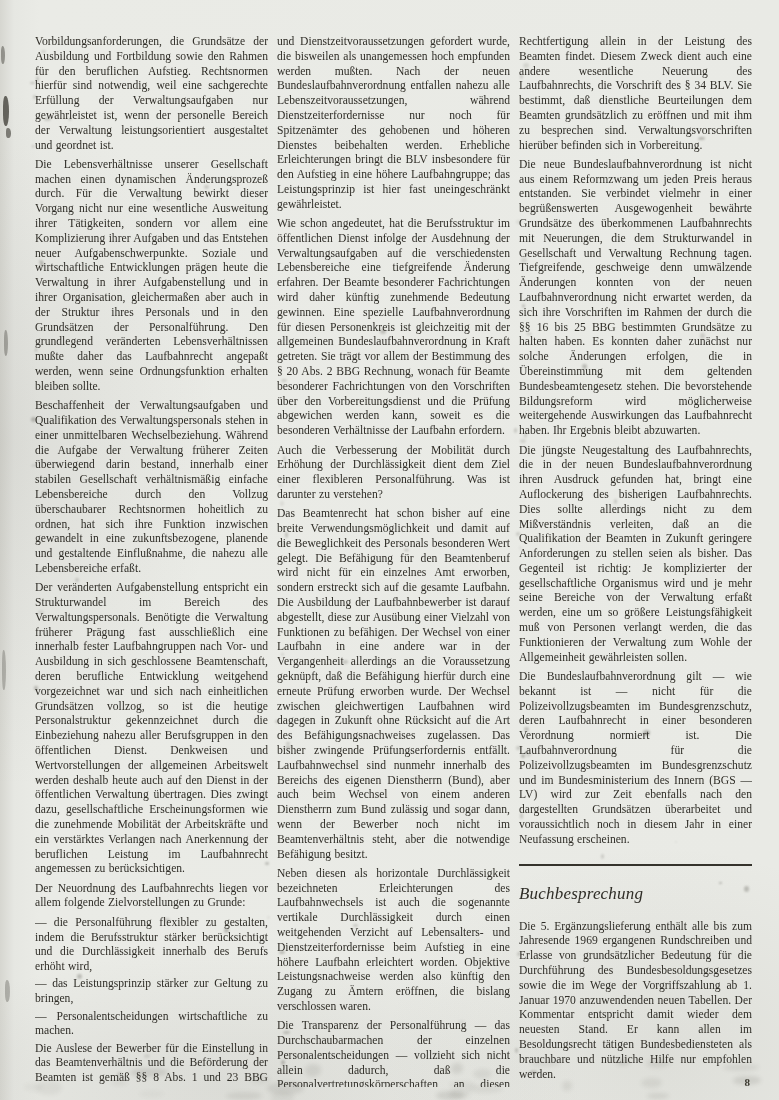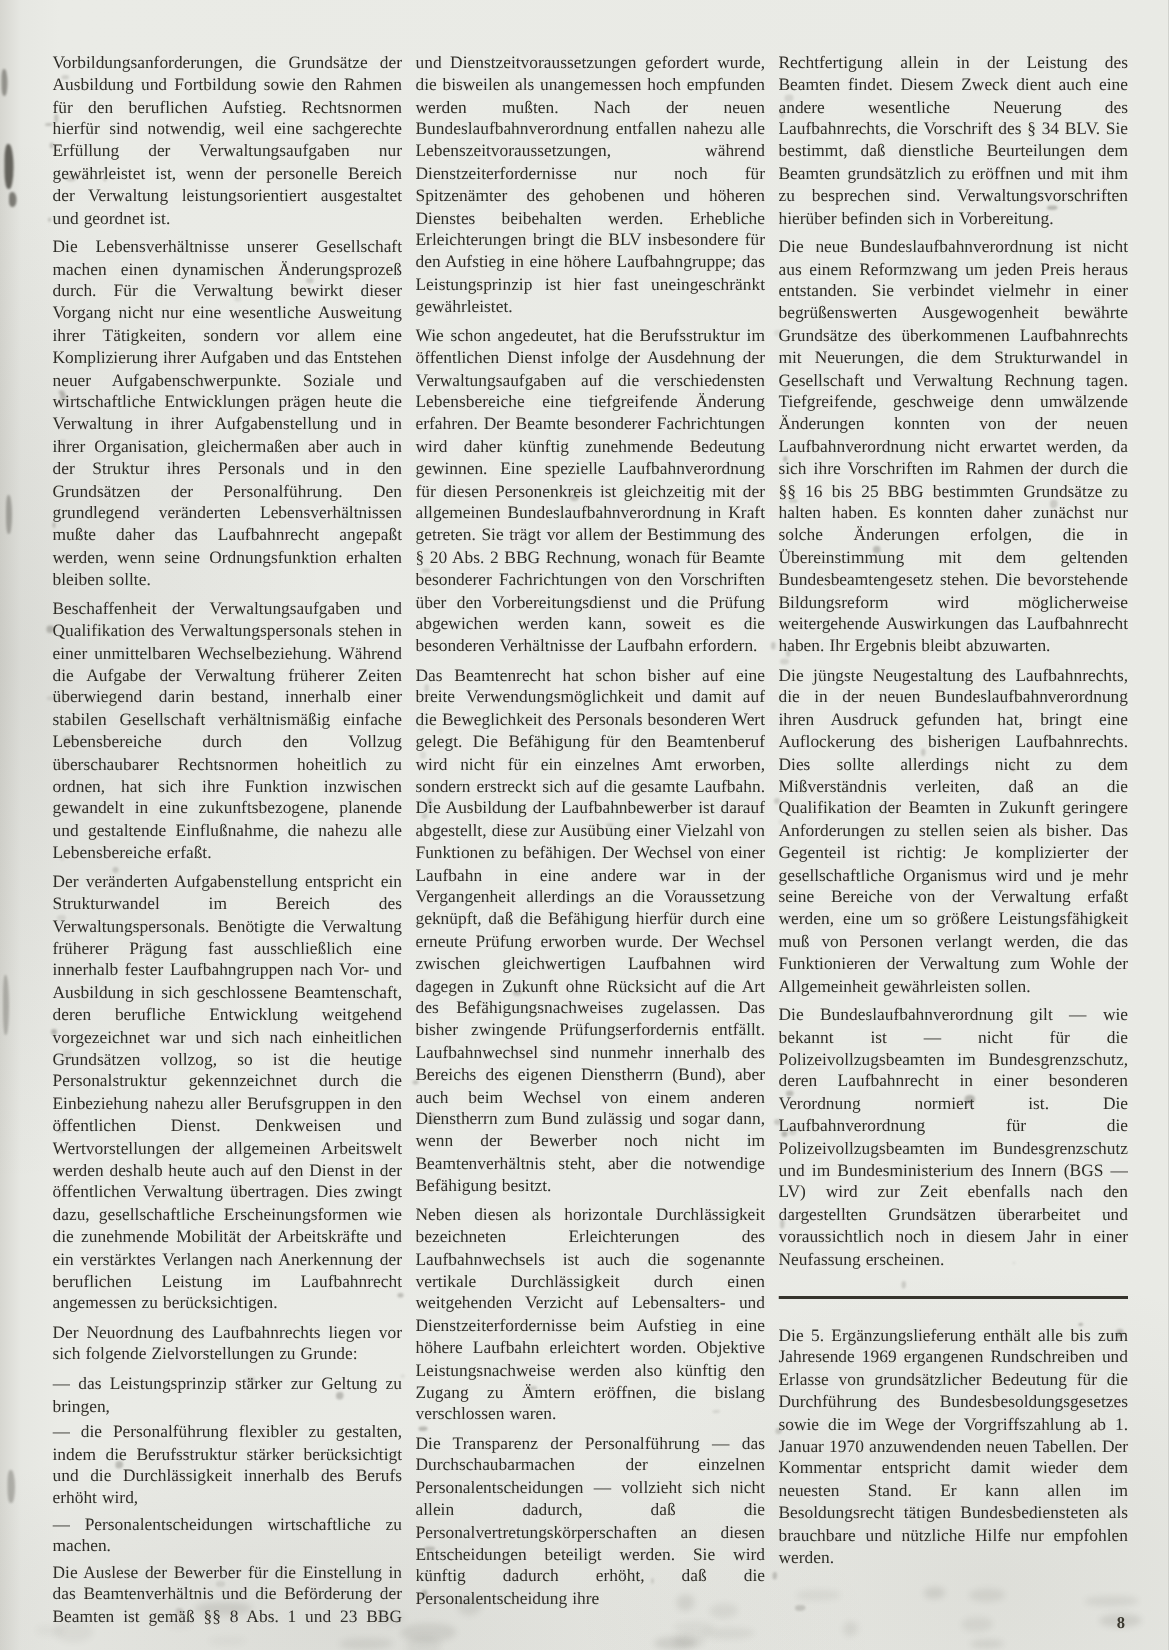--- a/index.html
+++ b/index.html
@@ -185,38 +185,40 @@
       <div class="smudge" style="left: 645.938px; top: 1058.8px; width: 24.0352px; height: 9.22739px; opacity: 0.09; filter: blur(2px);"></div>
       <div class="smudge" style="left: 732.569px; top: 1076.03px; width: 28.2519px; height: 9.24385px; opacity: 0.12; filter: blur(2px);"></div>
     </div>
 
   <div class="columns">
     <div class="col">
         <p class="body">Vorbildungsanforderungen, die Grundsätze der Ausbildung und Fortbildung sowie den Rahmen für den beruflichen Aufstieg. Rechtsnormen hierfür sind notwendig, weil eine sachgerechte Erfüllung der Verwaltungsaufgaben nur gewährleistet ist, wenn der personelle Bereich der Verwaltung leistungsorientiert ausgestaltet und geordnet ist.</p>
         <p class="body">Die Lebensverhältnisse unserer Gesellschaft machen einen dynamischen Änderungsprozeß durch. Für die Verwaltung bewirkt dieser Vorgang nicht nur eine wesentliche Ausweitung ihrer Tätigkeiten, sondern vor allem eine Komplizierung ihrer Aufgaben und das Entstehen neuer Aufgabenschwerpunkte. Soziale und wirtschaftliche Entwicklungen prägen heute die Verwaltung in ihrer Aufgabenstellung und in ihrer Organisation, gleichermaßen aber auch in der Struktur ihres Personals und in den Grundsätzen der Personalführung. Den grundlegend veränderten Lebensverhältnissen mußte daher das Laufbahnrecht angepaßt werden, wenn seine Ordnungsfunktion erhalten bleiben sollte.</p>
         <p class="body">Beschaffenheit der Verwaltungsaufgaben und Qualifikation des Verwaltungspersonals stehen in einer unmittelbaren Wechselbeziehung. Während die Aufgabe der Verwaltung früherer Zeiten überwiegend darin bestand, innerhalb einer stabilen Gesellschaft verhältnismäßig einfache Lebensbereiche durch den Vollzug überschaubarer Rechtsnormen hoheitlich zu ordnen, hat sich ihre Funktion inzwischen gewandelt in eine zukunftsbezogene, planende und gestaltende Einflußnahme, die nahezu alle Lebensbereiche erfaßt.</p>
         <p class="body">Der veränderten Aufgabenstellung entspricht ein Strukturwandel im Bereich des Verwaltungspersonals. Benötigte die Verwaltung früherer Prägung fast ausschließlich eine innerhalb fester Laufbahngruppen nach Vor- und Ausbildung in sich geschlossene Beamtenschaft, deren berufliche Entwicklung weitgehend vorgezeichnet war und sich nach einheitlichen Grundsätzen vollzog, so ist die heutige Personalstruktur gekennzeichnet durch die Einbeziehung nahezu aller Berufsgruppen in den öffentlichen Dienst. Denkweisen und Wertvorstellungen der allgemeinen Arbeitswelt werden deshalb heute auch auf den Dienst in der öffentlichen Verwaltung übertragen. Dies zwingt dazu, gesellschaftliche Erscheinungsformen wie die zunehmende Mobilität der Arbeitskräfte und ein verstärktes Verlangen nach Anerkennung der beruflichen Leistung im Laufbahnrecht angemessen zu berücksichtigen.</p>
-        <p class="body">Der Neuordnung des Laufbahnrechts liegen vor sich folgende Zielvorstellungen zu Grunde:</p>
+        <p class="body">Der Neuordnung des Laufbahnrechts liegen vor allem folgende Zielvorstellungen zu Grunde:</p>
+        <p class="list">— die Personalführung flexibler zu gestalten, indem die Berufsstruktur stärker berücksichtigt und die Durchlässigkeit innerhalb des Berufs erhöht wird,</p>
         <p class="list">— das Leistungsprinzip stärker zur Geltung zu bringen,</p>
-        <p class="list">— die Personalführung flexibler zu gestalten, indem die Berufsstruktur stärker berücksichtigt und die Durchlässigkeit innerhalb des Berufs erhöht wird,</p>
         <p class="list">— Personalentscheidungen wirtschaftliche zu machen.</p>
         <p class="body">Die Auslese der Bewerber für die Einstellung in das Beamtenverhältnis und die Beförderung der Beamten ist gemäß §§ 8 Abs. 1 und 23 BBG nach dem Leistungsprinzip vorzunehmen (§ 1 BLV). Schon dem bisherigen Laufbahnrecht war der Leistungsgrundsatz nicht fremd. Gleichwohl war im Einzelfall die Berücksichtigung außergewöhnlicher Leistungen oft behindert, weil für Beförderung und Aufstieg die Erfüllung von Lebensalters-</p>
       </div>
     <div class="col">
         <p class="body">und Dienstzeitvoraussetzungen gefordert wurde, die bisweilen als unangemessen hoch empfunden werden mußten. Nach der neuen Bundeslaufbahnverordnung entfallen nahezu alle Lebenszeitvoraussetzungen, während Dienstzeiterfordernisse nur noch für Spitzenämter des gehobenen und höheren Dienstes beibehalten werden. Erhebliche Erleichterungen bringt die BLV insbesondere für den Aufstieg in eine höhere Laufbahngruppe; das Leistungsprinzip ist hier fast uneingeschränkt gewährleistet.</p>
         <p class="body">Wie schon angedeutet, hat die Berufsstruktur im öffentlichen Dienst infolge der Ausdehnung der Verwaltungsaufgaben auf die verschiedensten Lebensbereiche eine tiefgreifende Änderung erfahren. Der Beamte besonderer Fachrichtungen wird daher künftig zunehmende Bedeutung gewinnen. Eine spezielle Laufbahnverordnung für diesen Personenkreis ist gleichzeitig mit der allgemeinen Bundeslaufbahnverordnung in Kraft getreten. Sie trägt vor allem der Bestimmung des § 20 Abs. 2 BBG Rechnung, wonach für Beamte besonderer Fachrichtungen von den Vorschriften über den Vorbereitungsdienst und die Prüfung abgewichen werden kann, soweit es die besonderen Verhältnisse der Laufbahn erfordern.</p>
+        <p class="body">Auch die Verbesserung der Mobilität durch Erhöhung der Durchlässigkeit dient dem Ziel einer flexibleren Personalführung. Was ist darunter zu verstehen?</p>
         <p class="body">Das Beamtenrecht hat schon bisher auf eine breite Verwendungsmöglichkeit und damit auf die Beweglichkeit des Personals besonderen Wert gelegt. Die Befähigung für den Beamtenberuf wird nicht für ein einzelnes Amt erworben, sondern erstreckt sich auf die gesamte Laufbahn. Die Ausbildung der Laufbahnbewerber ist darauf abgestellt, diese zur Ausübung einer Vielzahl von Funktionen zu befähigen. Der Wechsel von einer Laufbahn in eine andere war in der Vergangenheit allerdings an die Voraussetzung geknüpft, daß die Befähigung hierfür durch eine erneute Prüfung erworben wurde. Der Wechsel zwischen gleichwertigen Laufbahnen wird dagegen in Zukunft ohne Rücksicht auf die Art des Befähigungsnachweises zugelassen. Das bisher zwingende Prüfungserfordernis entfällt. Laufbahnwechsel sind nunmehr innerhalb des Bereichs des eigenen Dienstherrn (Bund), aber auch beim Wechsel von einem anderen Dienstherrn zum Bund zulässig und sogar dann, wenn der Bewerber noch nicht im Beamtenverhältnis steht, aber die notwendige Befähigung besitzt.</p>
         <p class="body">Neben diesen als horizontale Durchlässigkeit bezeichneten Erleichterungen des Laufbahnwechsels ist auch die sogenannte vertikale Durchlässigkeit durch einen weitgehenden Verzicht auf Lebensalters- und Dienstzeiterfordernisse beim Aufstieg in eine höhere Laufbahn erleichtert worden. Objektive Leistungsnachweise werden also künftig den Zugang zu Ämtern eröffnen, die bislang verschlossen waren.</p>
         <p class="body">Die Transparenz der Personalführung — das Durchschaubarmachen der einzelnen Personalentscheidungen — vollzieht sich nicht allein dadurch, daß die Personalvertretungskörperschaften an diesen Entscheidungen beteiligt werden. Sie wird künftig dadurch erhöht, daß die Personalentscheidung ihre</p>
       </div>
     <div class="col">
         <p class="body">Rechtfertigung allein in der Leistung des Beamten findet. Diesem Zweck dient auch eine andere wesentliche Neuerung des Laufbahnrechts, die Vorschrift des § 34 BLV. Sie bestimmt, daß dienstliche Beurteilungen dem Beamten grundsätzlich zu eröffnen und mit ihm zu besprechen sind. Verwaltungsvorschriften hierüber befinden sich in Vorbereitung.</p>
         <p class="body">Die neue Bundeslaufbahnverordnung ist nicht aus einem Reformzwang um jeden Preis heraus entstanden. Sie verbindet vielmehr in einer begrüßenswerten Ausgewogenheit bewährte Grundsätze des überkommenen Laufbahnrechts mit Neuerungen, die dem Strukturwandel in Gesellschaft und Verwaltung Rechnung tagen. Tiefgreifende, geschweige denn umwälzende Änderungen konnten von der neuen Laufbahnverordnung nicht erwartet werden, da sich ihre Vorschriften im Rahmen der durch die §§ 16 bis 25 BBG bestimmten Grundsätze zu halten haben. Es konnten daher zunächst nur solche Änderungen erfolgen, die in Übereinstimmung mit dem geltenden Bundesbeamtengesetz stehen. Die bevorstehende Bildungsreform wird möglicherweise weitergehende Auswirkungen das Laufbahnrecht haben. Ihr Ergebnis bleibt abzuwarten.</p>
         <p class="body">Die jüngste Neugestaltung des Laufbahnrechts, die in der neuen Bundeslaufbahnverordnung ihren Ausdruck gefunden hat, bringt eine Auflockerung des bisherigen Laufbahnrechts. Dies sollte allerdings nicht zu dem Mißverständnis verleiten, daß an die Qualifikation der Beamten in Zukunft geringere Anforderungen zu stellen seien als bisher. Das Gegenteil ist richtig: Je komplizierter der gesellschaftliche Organismus wird und je mehr seine Bereiche von der Verwaltung erfaßt werden, eine um so größere Leistungsfähigkeit muß von Personen verlangt werden, die das Funktionieren der Verwaltung zum Wohle der Allgemeinheit gewährleisten sollen.</p>
         <p class="body">Die Bundeslaufbahnverordnung gilt — wie bekannt ist — nicht für die Polizeivollzugsbeamten im Bundesgrenzschutz, deren Laufbahnrecht in einer besonderen Verordnung normiert ist. Die Laufbahnverordnung für die Polizeivollzugsbeamten im Bundesgrenzschutz und im Bundesministerium des Innern (BGS — LV) wird zur Zeit ebenfalls nach den dargestellten Grundsätzen überarbeitet und voraussichtlich noch in diesem Jahr in einer Neufassung erscheinen.</p>
         <div class="rule"></div>
+        <p class="heading">Buchbesprechung</p>
         <p class="body">Die 5. Ergänzungslieferung enthält alle bis zum Jahresende 1969 ergangenen Rundschreiben und Erlasse von grundsätzlicher Bedeutung für die Durchführung des Bundesbesoldungsgesetzes sowie die im Wege der Vorgriffszahlung ab 1. Januar 1970 anzuwendenden neuen Tabellen. Der Kommentar entspricht damit wieder dem neuesten Stand. Er kann allen im Besoldungsrecht tätigen Bundesbediensteten als brauchbare und nützliche Hilfe nur empfohlen werden.</p>
       </div>
   </div>
 
   <div class="page-number">8</div>
 
 </div>
 
 </body></html>

